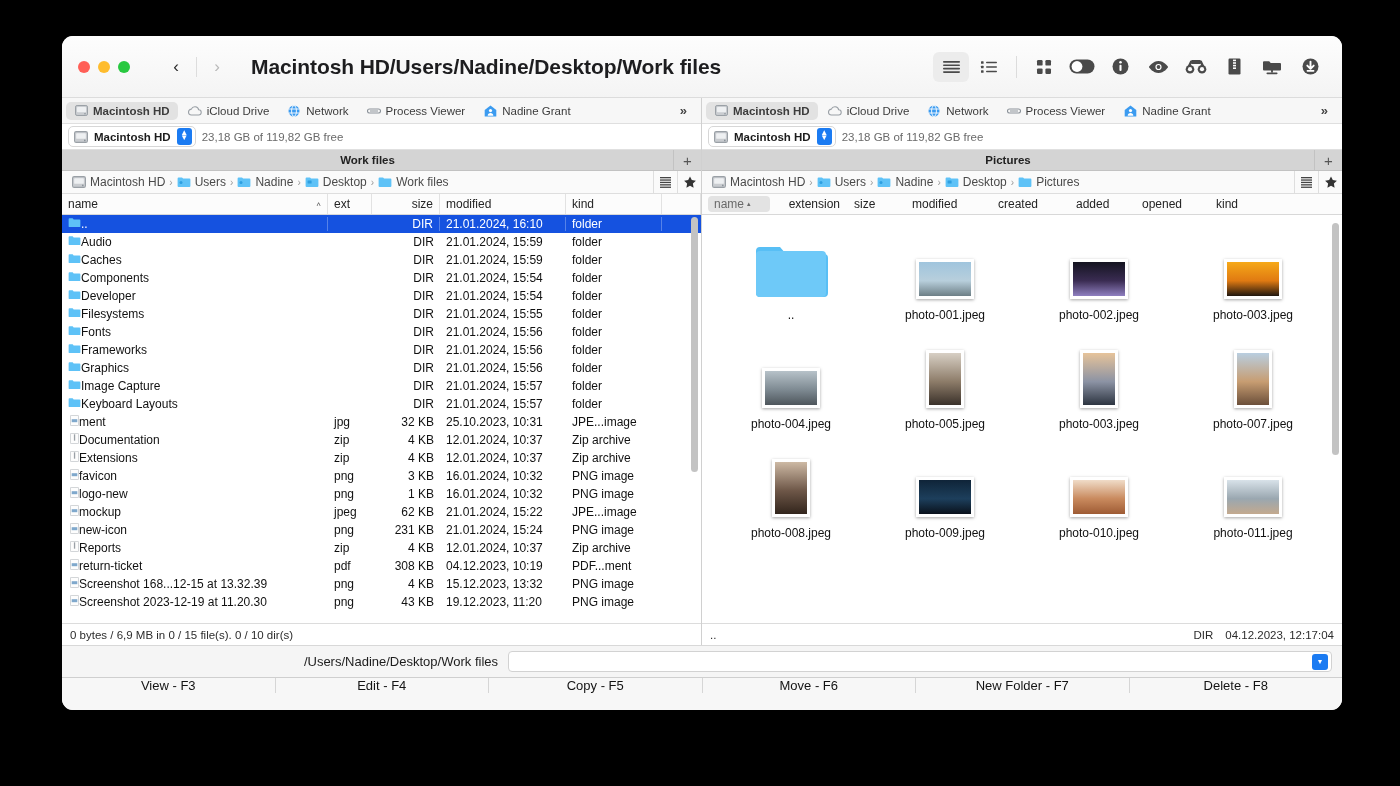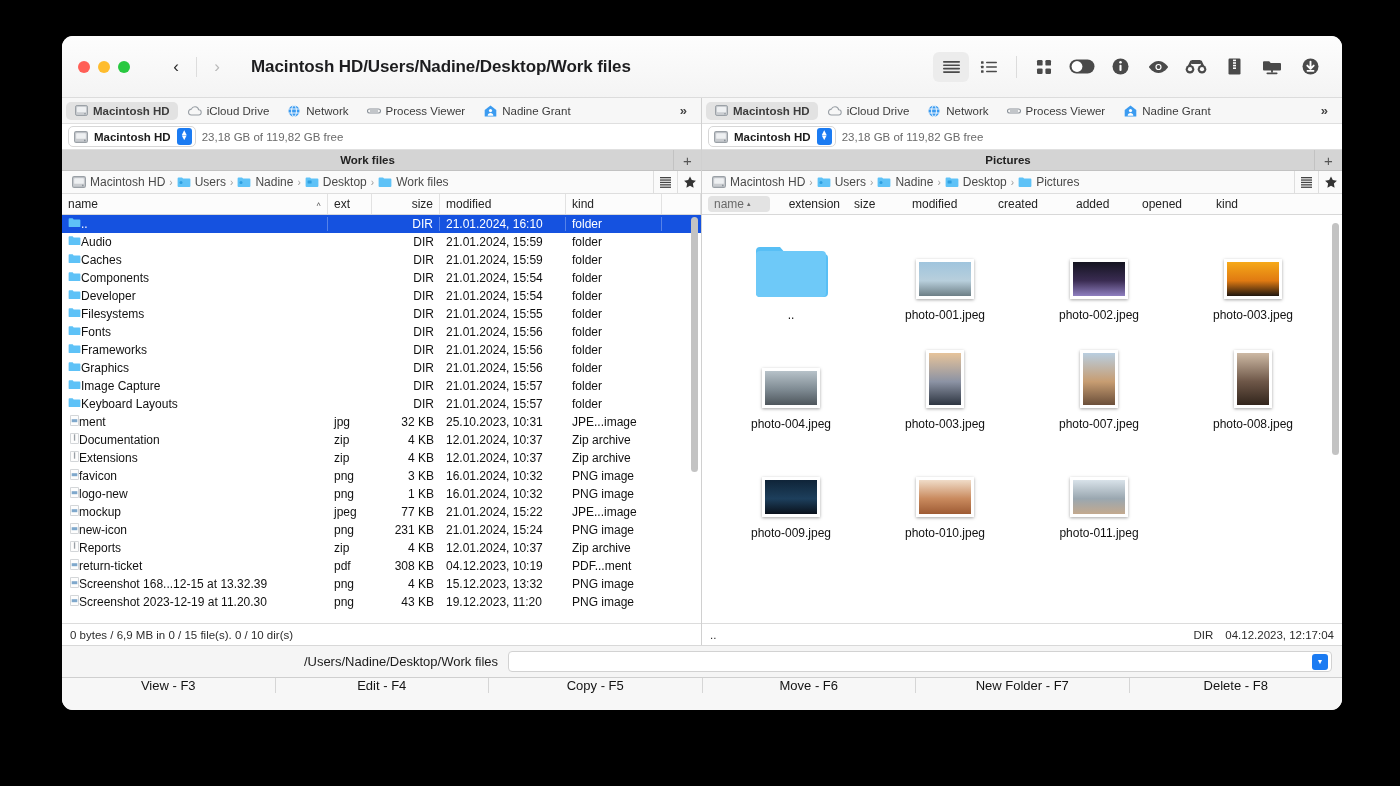--- a/index.html
+++ b/index.html
@@ -39,21 +39,21 @@
   .navbtn {
     width: 40px; height: 26px;
     display: flex; align-items: center; justify-content: center;
     color: #2b2b2b; font-size: 17px; line-height: 1;
   }
   .navbtn.disabled { color: #b9b9b9; }
   .navdiv { width: 1px; height: 20px; background: #dddddd; }
 
   .win-title {
     margin-left: 14px;
-    font-size: 17px; font-weight: 700; color: #1d1d1f;
+    font-size: 21px; font-weight: 700; color: #1d1d1f;
     letter-spacing: -.1px;
     white-space: nowrap;
   }
 
   .toolbar {
     position: absolute; right: 14px; top: 50%; transform: translateY(-50%);
     display: flex; align-items: center; gap: 2px;
   }
   .tbtn {
     width: 36px; height: 30px; border-radius: 6px;
@@ -756,21 +756,21 @@
             </div>
             <div class="row">
               <div class="c c-name">
                 <span><svg class="file-ico" viewBox="0 0 9 11">
                     <rect x="0.4" y="0.4" width="8.2" height="10.2" rx="0.8" fill="#fdfdfd" stroke="#b9bdc2" stroke-width="0.7"></rect>
                     <rect x="1.7" y="4.2" width="5.6" height="3" fill="#7fa8cc"></rect>
                   </svg></span>
                 <span>mockup</span>
               </div>
               <div class="c c-ext">jpeg</div>
-              <div class="c c-size right">77 KB</div>
+              <div class="c c-size right">62 KB</div>
               <div class="c c-mod">21.01.2024, 15:22</div>
               <div class="c c-kind">JPE...image</div>
               <div class="c c-last"></div>
             </div>
             <div class="row">
               <div class="c c-name">
                 <span><svg class="file-ico" viewBox="0 0 9 11">
                     <rect x="0.4" y="0.4" width="8.2" height="10.2" rx="0.8" fill="#fdfdfd" stroke="#b9bdc2" stroke-width="0.7"></rect>
                     <rect x="1.7" y="4.2" width="5.6" height="3" fill="#7fa8cc"></rect>
                   </svg></span>
@@ -1055,20 +1055,26 @@
               <div class="cell-label">photo-003.jpeg</div>
             </div>
             <div class="cell">
               <div class="thumbbox">
                 <div class="thumb" style="width: 58px; height: 40px; background: linear-gradient(rgb(183, 194, 201) 0%, rgb(126, 138, 146) 55%, rgb(78, 86, 92) 100%);"></div>
               </div>
               <div class="cell-label">photo-004.jpeg</div>
             </div>
             <div class="cell">
               <div class="thumbbox">
+                <div class="thumb" style="width: 38px; height: 58px; background: linear-gradient(rgb(215, 207, 196) 0%, rgb(141, 124, 105) 55%, rgb(58, 49, 42) 100%);"></div>
+              </div>
+              <div class="cell-label">photo-005.jpeg</div>
+            </div>
+            <div class="cell">
+              <div class="thumbbox">
                 <div class="thumb" style="width: 38px; height: 58px; background: linear-gradient(rgb(230, 195, 154) 0%, rgb(140, 147, 164) 55%, rgb(45, 53, 65) 100%);"></div>
               </div>
               <div class="cell-label">photo-003.jpeg</div>
             </div>
             <div class="cell">
               <div class="thumbbox">
                 <div class="thumb" style="width: 38px; height: 58px; background: linear-gradient(rgb(185, 206, 224) 0%, rgb(199, 157, 114) 55%, rgb(107, 79, 58) 100%);"></div>
               </div>
               <div class="cell-label">photo-007.jpeg</div>
             </div>

